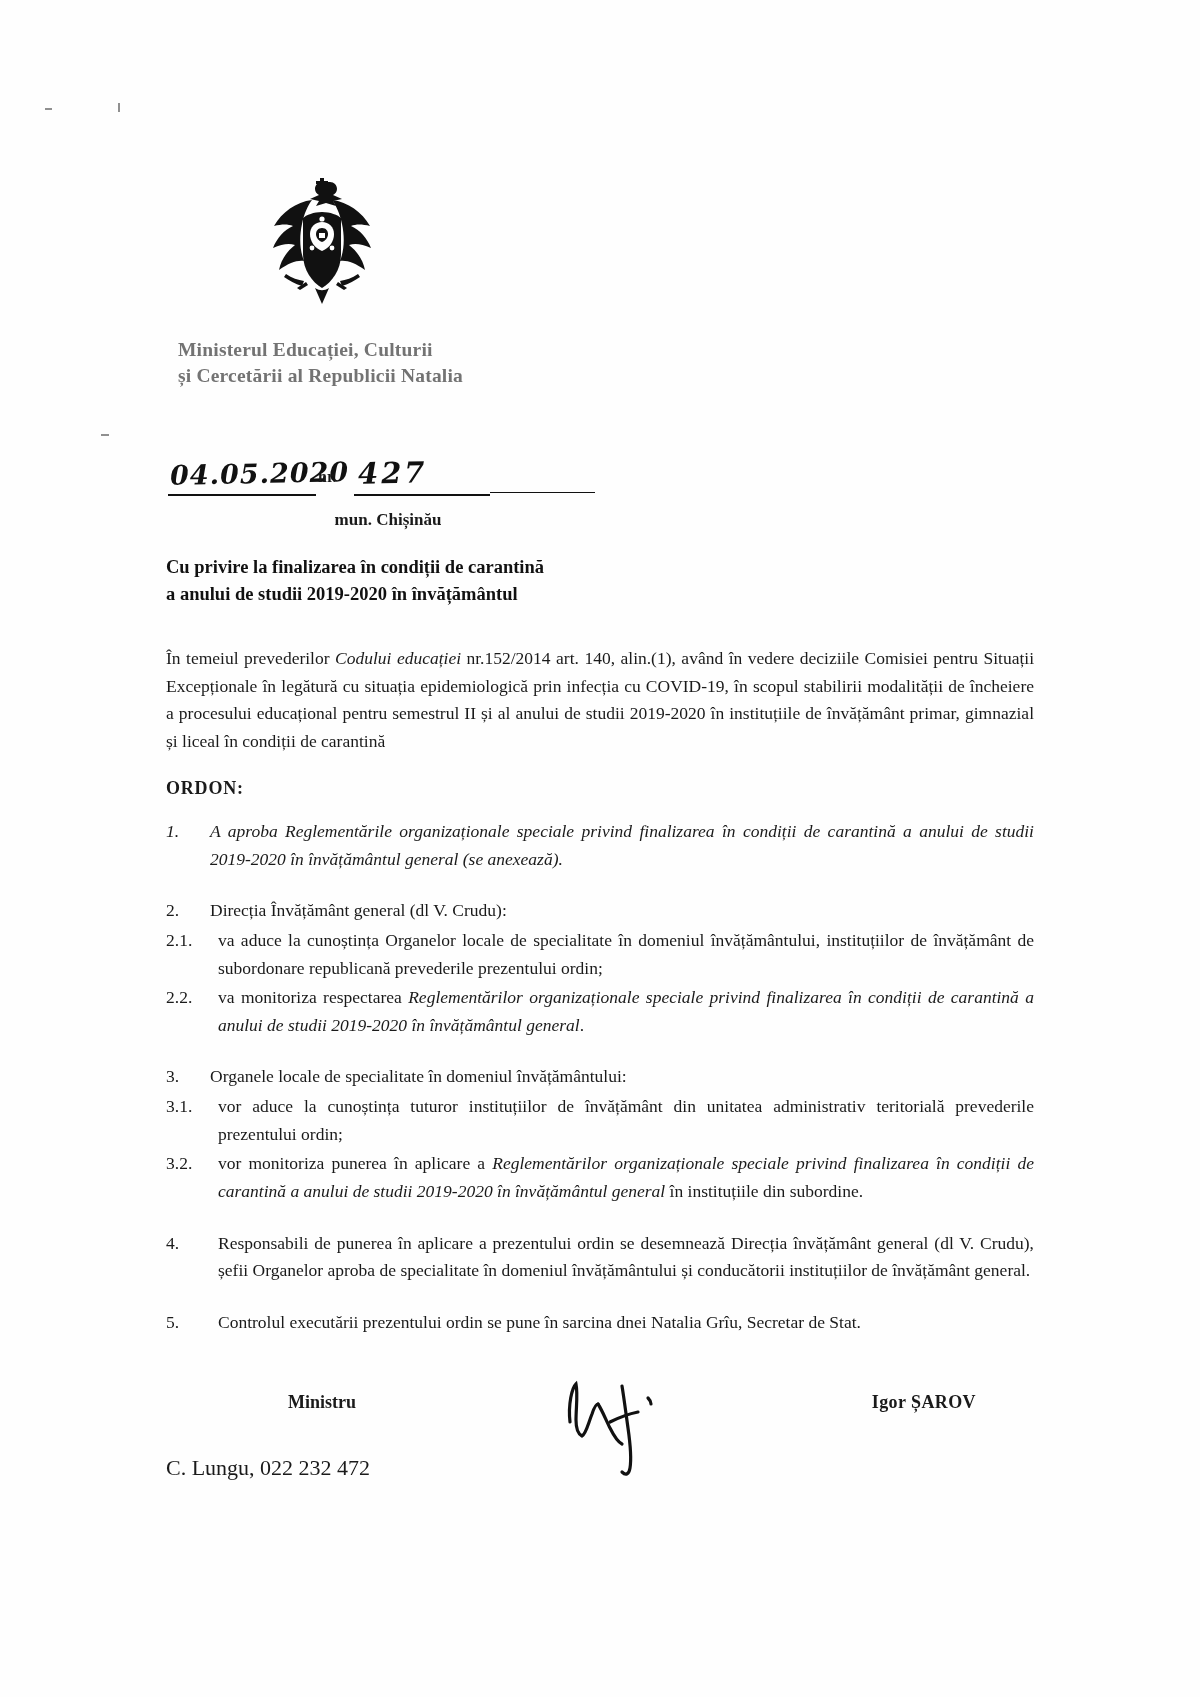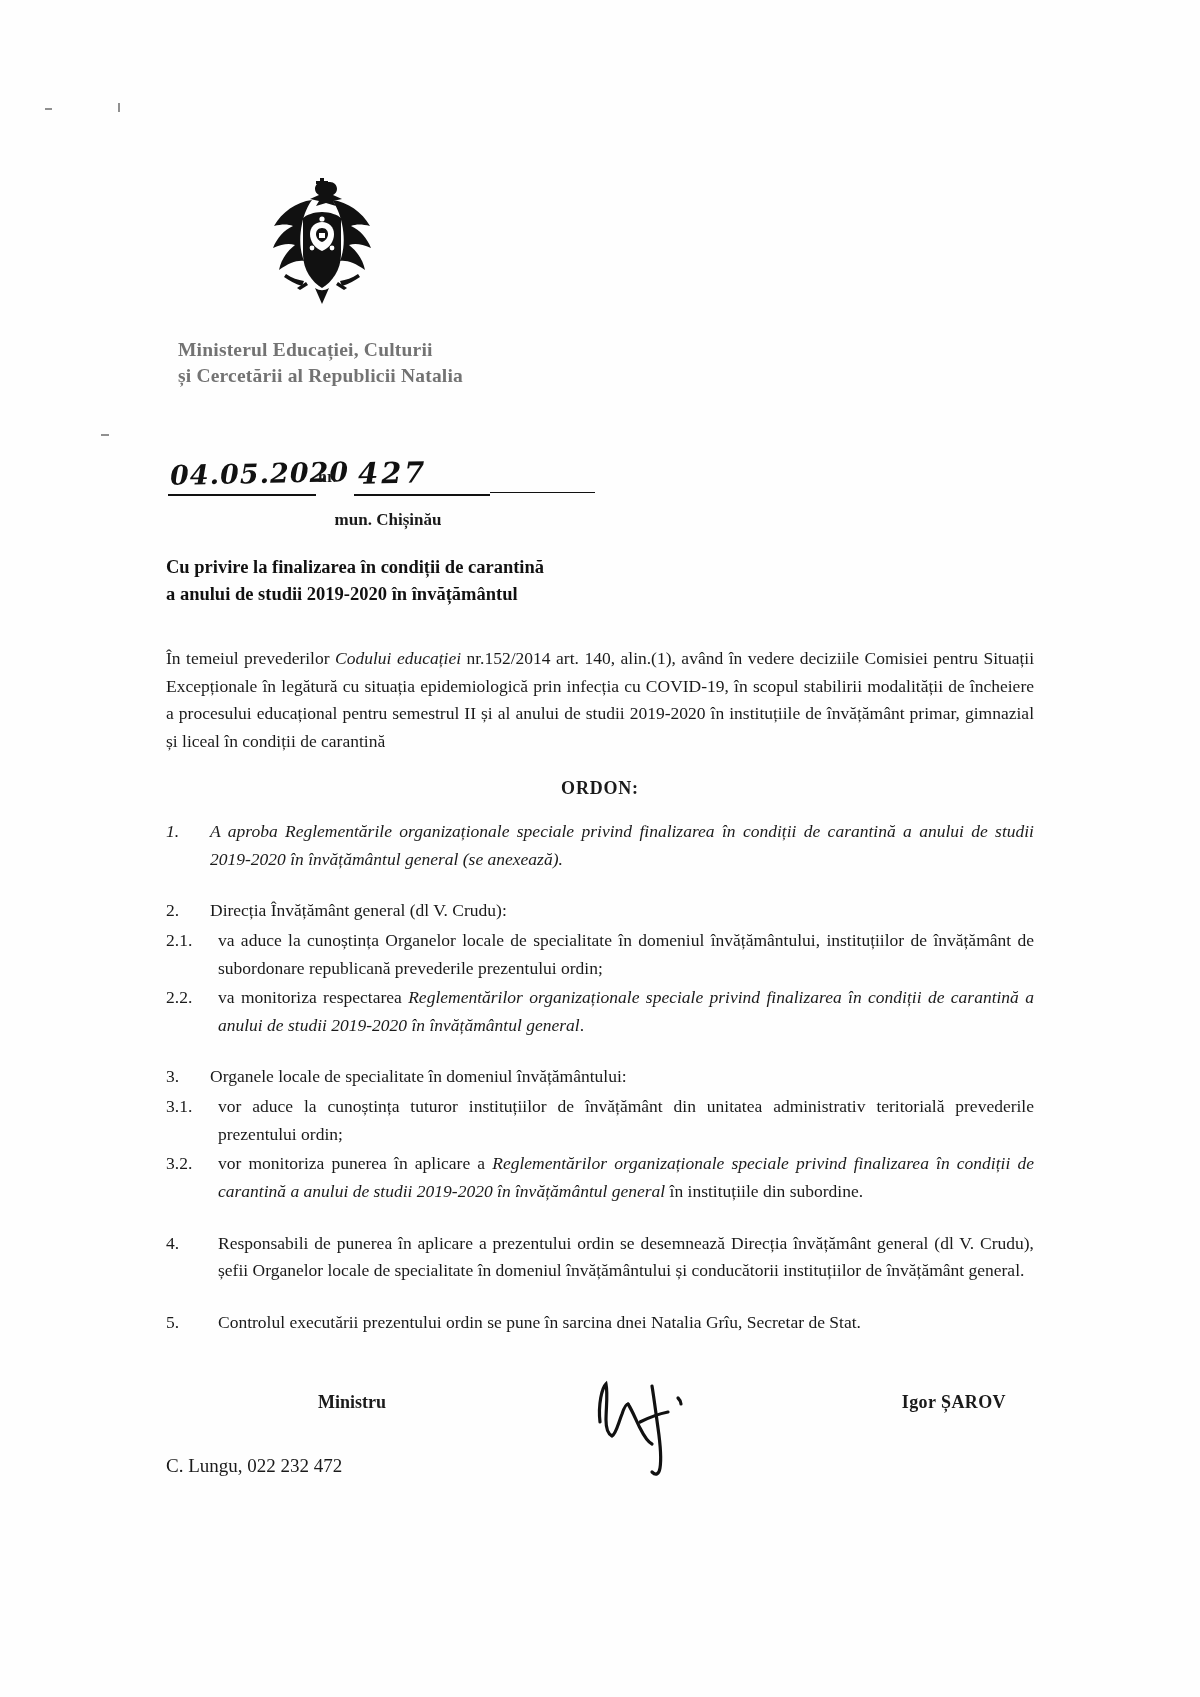--- a/index.html
+++ b/index.html
@@ -136,21 +136,21 @@
     text-align: justify;
     text-justify: inter-word;
   }
   .preamble .it { font-style: italic; }
 
   .ordon {
     position: absolute;
     left: 166px;
     top: 778px;
     width: 868px;
-    text-align: center;
+    text-align: left;
     font-weight: bold;
     font-size: 18px;
     letter-spacing: .8px;
   }
 
   .body-list {
     position: absolute;
     left: 166px;
     top: 818px;
     width: 868px;
@@ -174,21 +174,21 @@
     text-justify: inter-word;
   }
   .clause.it-all .marker,
   .clause.it-all .txt { font-style: italic; }
   .clause .it { font-style: italic; }
   .gap-md { height: 22px; }
   .clause.sub .marker { width: 52px; }
 
   .sig {
     position: absolute;
-    left: 178px;
+    left: 148px;
     top: 1382px;
     width: 868px;
     height: 90px;
   }
   .sig .role {
     position: absolute;
     left: 140px;
     top: 10px;
     font-weight: bold;
     font-size: 18px;
@@ -206,21 +206,21 @@
     left: 400px;
     top: -18px;
     width: 140px;
     height: 120px;
   }
 
   .footer {
     position: absolute;
     left: 166px;
     top: 1455px;
-    font-size: 19px;
+    font-size: 22px;
   }
 </style>
 </head>
 <body>
 
 <div class="page">
 
   <span class="scan-mark" style="left:45px; top:108px; width:7px; height:2px;"></span>
   <span class="scan-mark" style="left:118px; top:103px; width:2px; height:9px;"></span>
   <span class="scan-mark" style="left:101px; top:434px; width:8px; height:2px;"></span>
@@ -325,21 +325,21 @@
 
     <div class="clause sub">
       <span class="marker">3.2.</span>
       <span class="txt"><span>vor monitoriza punerea în aplicare a </span><span class="it">Reglementărilor organizaționale speciale privind finalizarea în condiții de carantină a anului de studii 2019-2020 în învățământul general</span><span> în instituțiile din subordine.</span></span>
     </div>
 
     <div class="gap-md"></div>
 
     <div class="clause sub">
       <span class="marker">4.</span>
-      <span class="txt">Responsabili de punerea în aplicare a prezentului ordin se desemnează Direcția învățământ general (dl V. Crudu), șefii Organelor locale de specialitate în domeniul învățământului și conducătorii instituțiilor de învățământ general.</span>
+      <span class="txt">Responsabili de punerea în aplicare a prezentului ordin se desemnează Direcția învățământ general (dl V. Crudu), șefii Organelor aproba de specialitate în domeniul învățământului și conducătorii instituțiilor de învățământ general.</span>
     </div>
 
     <div class="gap-md"></div>
 
     <div class="clause sub">
       <span class="marker">5.</span>
       <span class="txt">Controlul executării prezentului ordin se pune în sarcina dnei Natalia Grîu, Secretar de Stat.</span>
     </div>
 
   </div>

